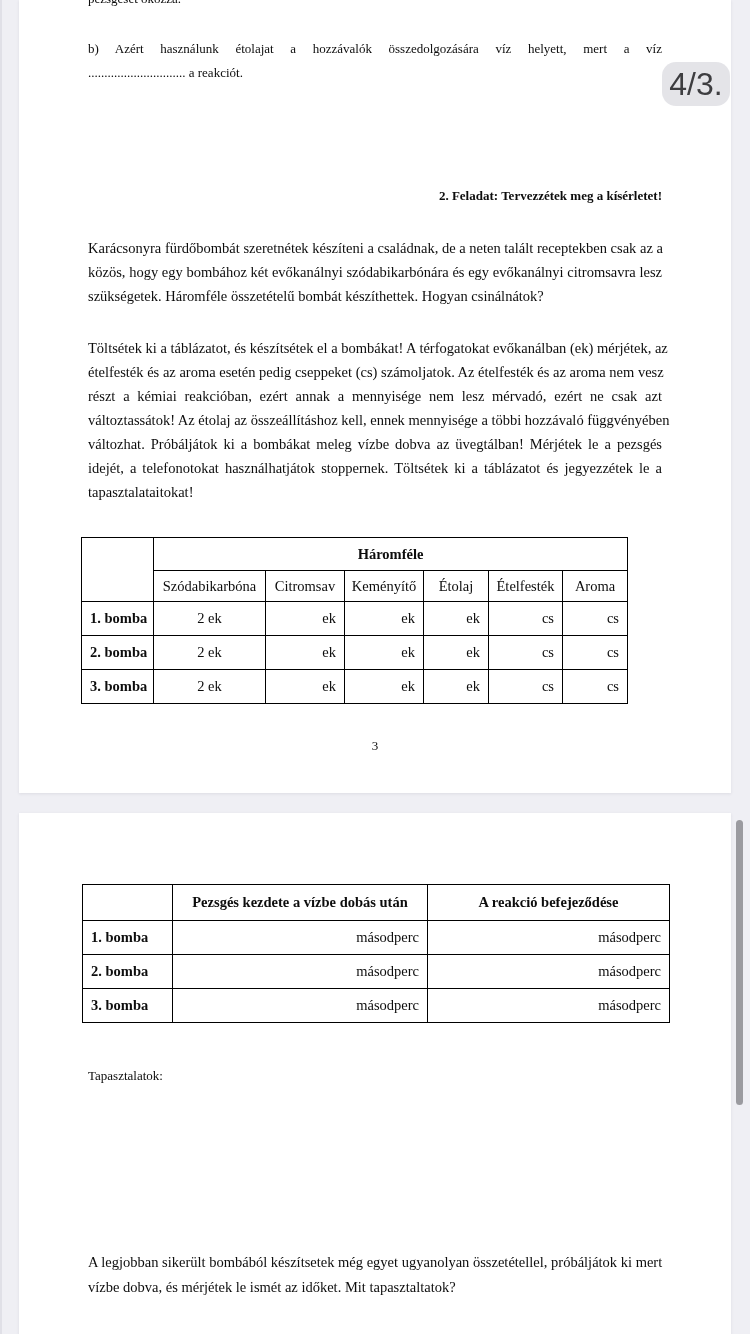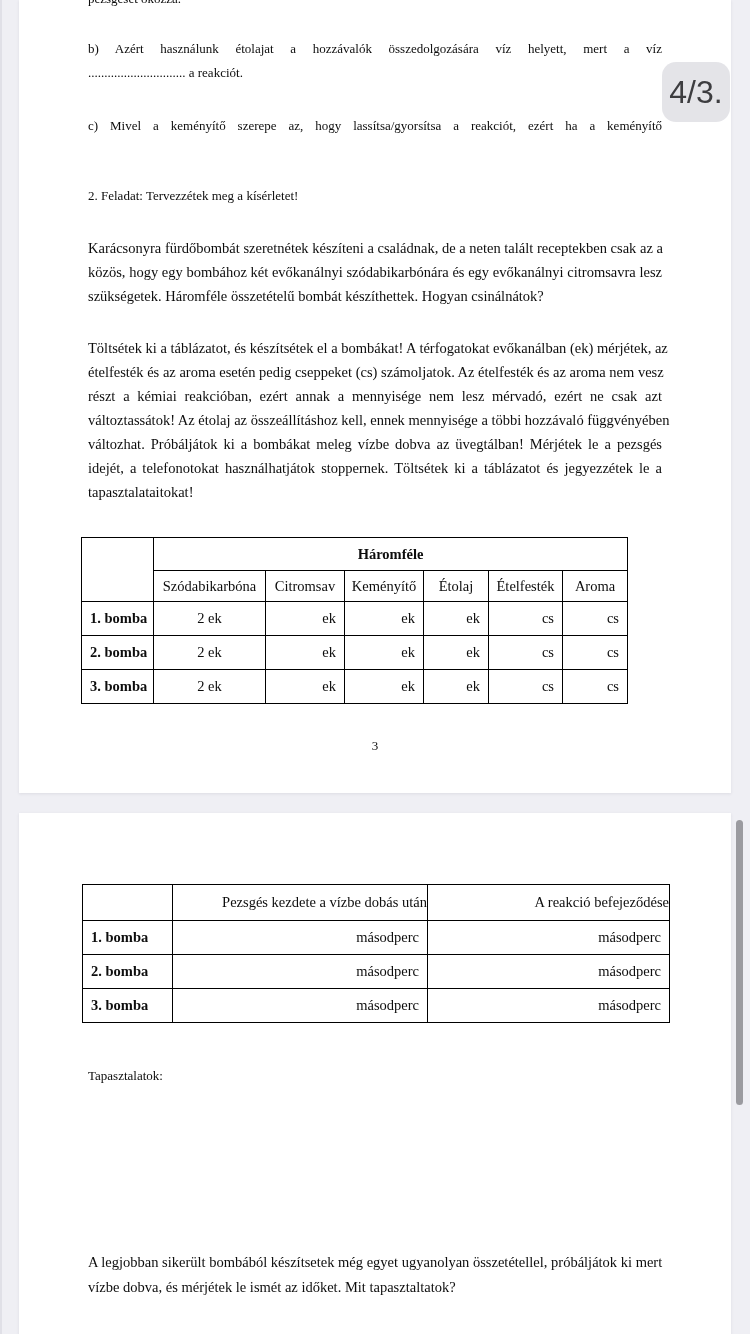--- a/index.html
+++ b/index.html
@@ -24,21 +24,21 @@
   #page1 { top: 0; height: 793px; }
   #page2 { top: 813px; height: 521px; }
 
   .line {
     position: absolute; left: 69px; right: 69px;
     height: 24px; line-height: 24px;
     font-size: 13px;
     white-space: nowrap;
   }
   .just { text-align: justify; text-align-last: justify; }
-  .bold { font-weight: normal; }
+  .bold { font-weight: bold; text-align: right; }
   .block { position: absolute; left: 69px; right: 69px; }
   .block .bline {
     height: 24px; line-height: 24px; font-size: 14.5px; white-space: nowrap;
   }
   .block .bline.just { text-align: justify; text-align-last: justify; }
 
   .fragment { top: -13px; }
   #line-b1 { top: 37px; }
   #line-b2 { top: 61px; }
   #line-c1 { top: 114px; }
@@ -58,29 +58,29 @@
   }
   #ingredients-table { position: absolute; left: 62px; top: 537px; width: 546px; }
   #ingredients-table .gh td { height: 32px; text-align: center; font-weight: bold; }
   #ingredients-table .ch td { height: 30px; text-align: center; font-weight: normal; }
   #ingredients-table .dr td { height: 33px; }
   td.rowlabel { font-weight: bold; text-align: left; padding-left: 8px; }
   td.ccell { text-align: center; }
   td.rcell { text-align: right; padding-right: 8px; }
 
   #timing-table { position: absolute; left: 63px; top: 71px; width: 587px; }
-  #timing-table .ch td { height: 35px; text-align: right; font-weight: normal; }
+  #timing-table .ch td { height: 35px; text-align: center; font-weight: bold; }
   #timing-table .dr td { height: 33px; }
 
   #experiences-label { top: 251px; }
   #closing { top: 437px; }
   #closing .bline { height: 25px; line-height: 25px; }
 
   .page-badge {
-    position: absolute; left: 662px; top: 62px; width: 68px; height: 60px;
+    position: absolute; left: 662px; top: 62px; width: 68px; height: 44px;
     background: rgba(227,227,231,0.96);
     border-radius: 14px;
     display: flex; align-items: center; justify-content: center;
     font-family: "Liberation Sans", sans-serif;
     font-size: 32px; color: #3d3d40;
   }
   .scrollbar-thumb {
     position: absolute; left: 736px; top: 820px; width: 7px; height: 285px;
     background: #9b9ba0; border-radius: 4px;
   }
@@ -89,21 +89,20 @@
 <body>
 
 <div class="edge-strip"></div>
 
 <div class="page" id="page1">
   <div class="line fragment">pezsgését okozza.</div>
 
   <div class="line just" id="line-b1">b) Azért használunk étolajat a hozzávalók összedolgozására víz helyett, mert a víz</div>
   <div class="line" id="line-b2">.............................. a reakciót.</div>
 
-  <div class="line just" id="line-c1">c) Mivel a keményítő szerepe az, hogy lassítsa/gyorsítsa a reakciót, ezért ha a keményítő</div>
 
   <div class="line bold" id="task-heading">2. Feladat: Tervezzétek meg a kísérletet!</div>
 
   <div class="block" id="para2">
     <div class="bline just">Töltsétek ki a táblázatot, és készítsétek el a bombákat! A térfogatokat evőkanálban (ek) mérjétek, az</div>
     <div class="bline just">ételfesték és az aroma esetén pedig cseppeket (cs) számoljatok. Az ételfesték és az aroma nem vesz</div>
     <div class="bline just">részt a kémiai reakcióban, ezért annak a mennyisége nem lesz mérvadó, ezért ne csak azt</div>
     <div class="bline just">változtassátok! Az étolaj az összeállításhoz kell, ennek mennyisége a többi hozzávaló függvényében</div>
     <div class="bline just">változhat. Próbáljátok ki a bombákat meleg vízbe dobva az üvegtálban! Mérjétek le a pezsgés</div>
     <div class="bline just">idejét, a telefonotokat használhatjátok stoppernek. Töltsétek ki a táblázatot és jegyezzétek le a</div>

